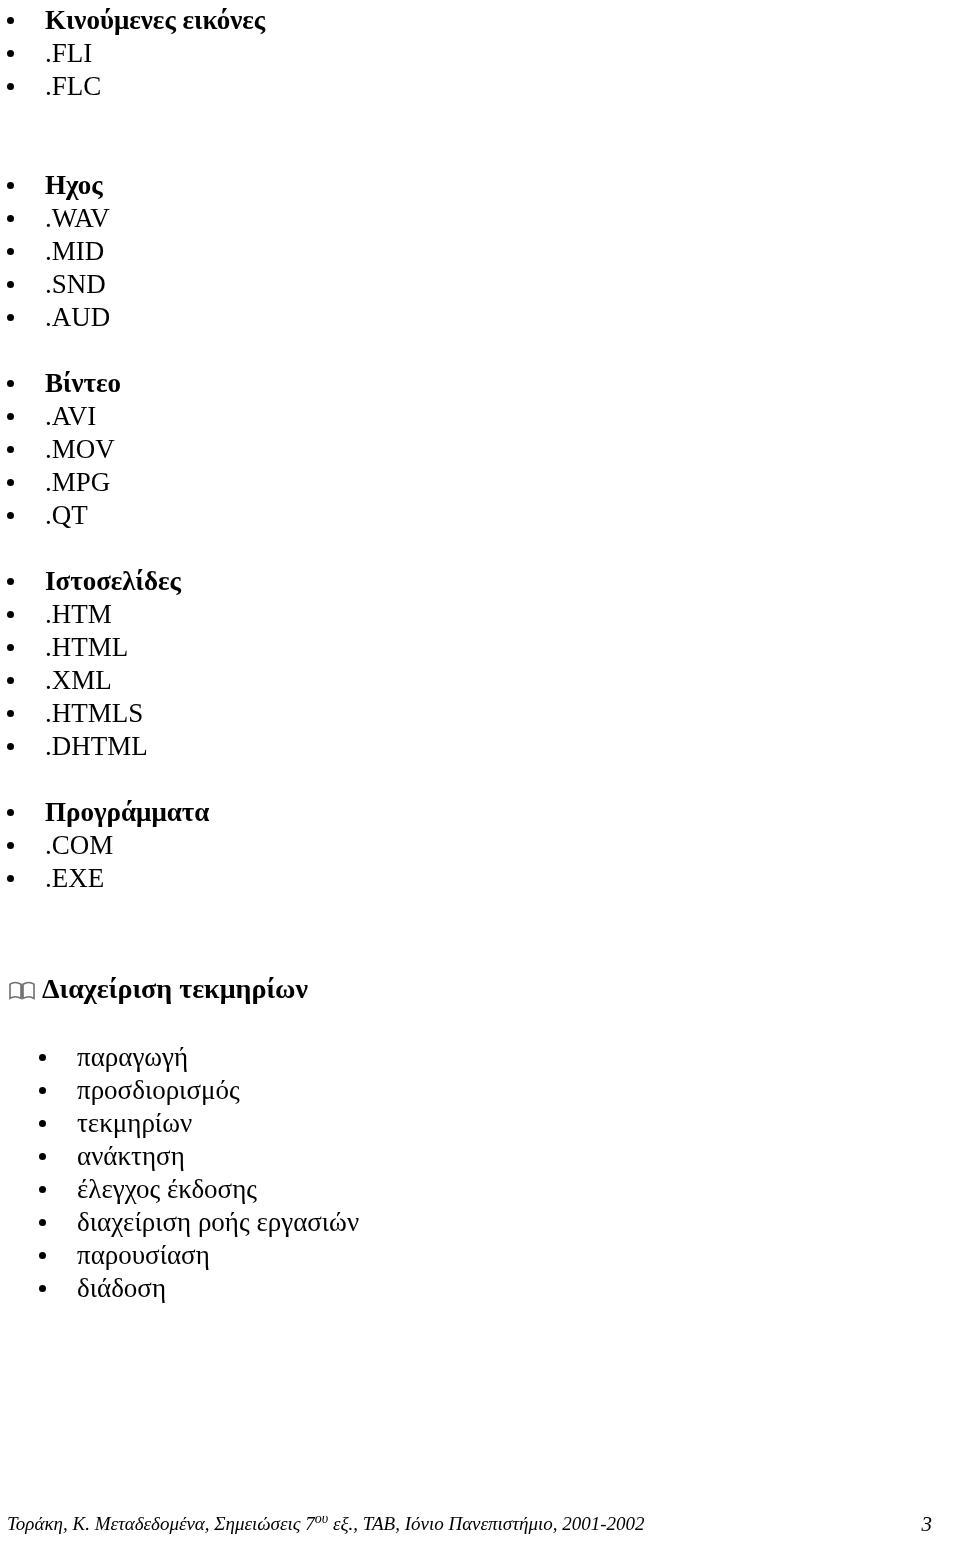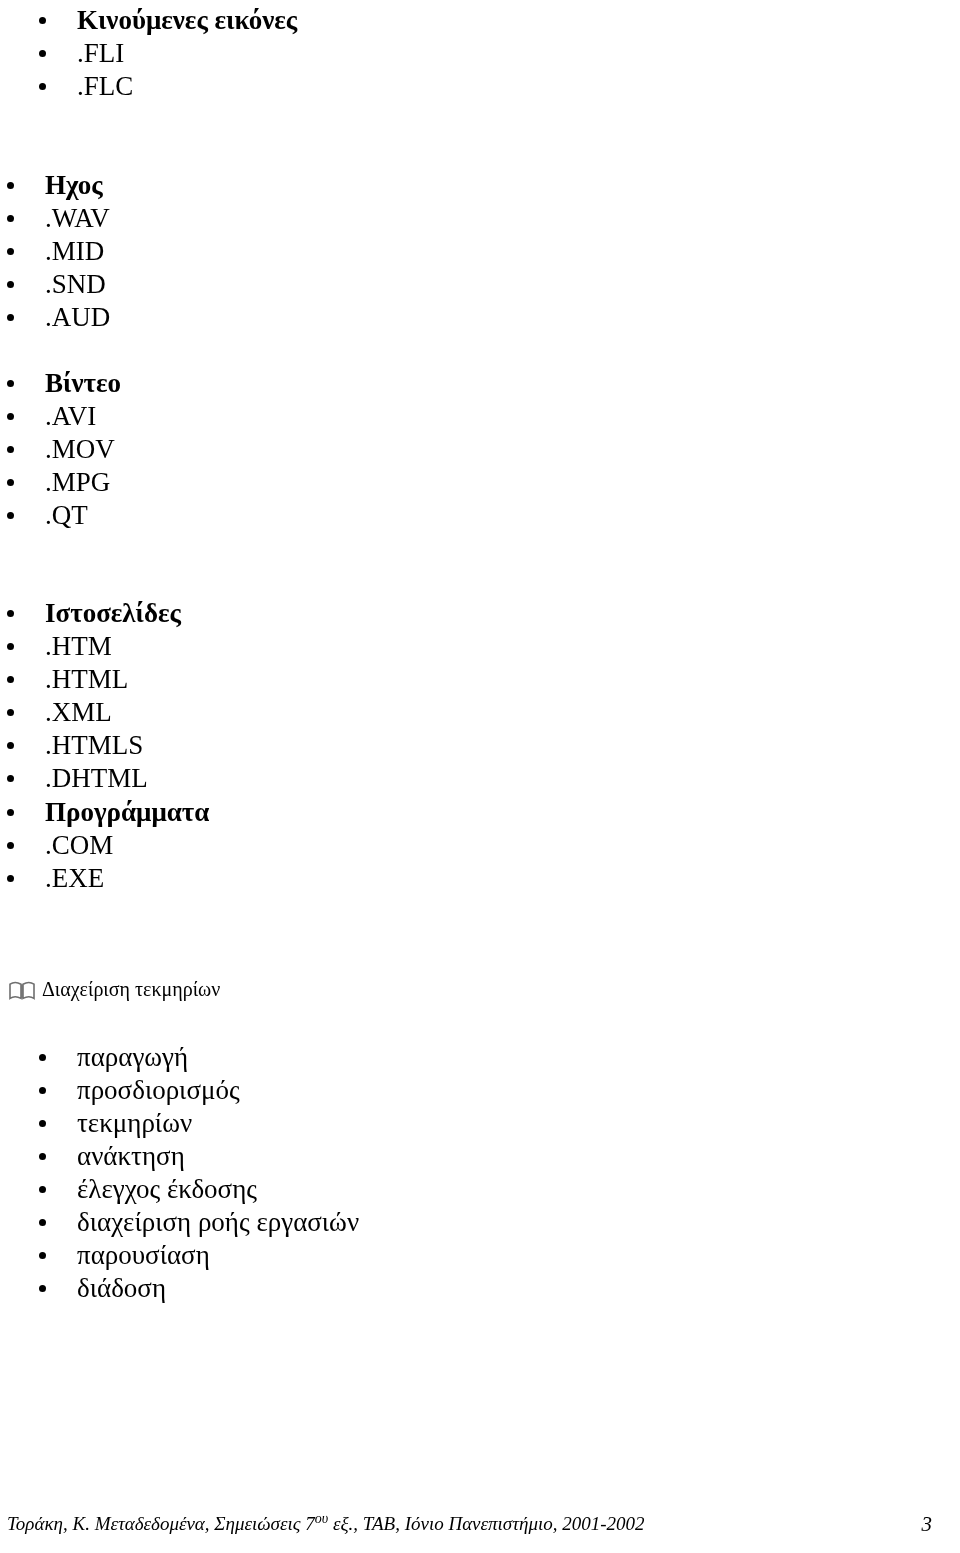--- a/index.html
+++ b/index.html
@@ -73,23 +73,23 @@
   }
   .book-icon svg {
     display: block;
     width: 26px;
     height: 19px;
   }
   .section-heading-text {
     position: absolute;
     left: 42px;
     top: 0;
-    font-size: 20px;
+    font-size: 28px;
     line-height: 40px;
-    font-weight: normal;
+    font-weight: bold;
     white-space: nowrap;
   }
 
   
   .footer {
     position: absolute;
     left: 0;
     top: 1507px;
     width: 960px;
     height: 34px;
@@ -115,21 +115,21 @@
     font-size: 21px;
     line-height: 34px;
     font-style: italic;
   }
 </style>
 </head>
 <body>
 
 <div class="page">
   <div id="groups-container">
-      <div class="list-group" style="top: 4px; padding-left: 32px;">
+      <div class="list-group" style="top: 4px;">
         <div class="bullet-row">
           <span class="bullet-dot"></span>
           <span class="bullet-label bold">Κινούμενες εικόνες</span>
         </div>
         <div class="bullet-row">
           <span class="bullet-dot"></span>
           <span class="bullet-label">.FLI</span>
         </div>
         <div class="bullet-row">
           <span class="bullet-dot"></span>
@@ -173,21 +173,21 @@
         </div>
         <div class="bullet-row">
           <span class="bullet-dot"></span>
           <span class="bullet-label">.MPG</span>
         </div>
         <div class="bullet-row">
           <span class="bullet-dot"></span>
           <span class="bullet-label">.QT</span>
         </div>
       </div>
-      <div class="list-group" style="top: 597px; text-decoration: underline;">
+      <div class="list-group" style="top: 565px; text-decoration: underline;">
         <div class="bullet-row">
           <span class="bullet-dot"></span>
           <span class="bullet-label bold">Ιστοσελίδες</span>
         </div>
         <div class="bullet-row">
           <span class="bullet-dot"></span>
           <span class="bullet-label">.HTM</span>
         </div>
         <div class="bullet-row">
           <span class="bullet-dot"></span>

